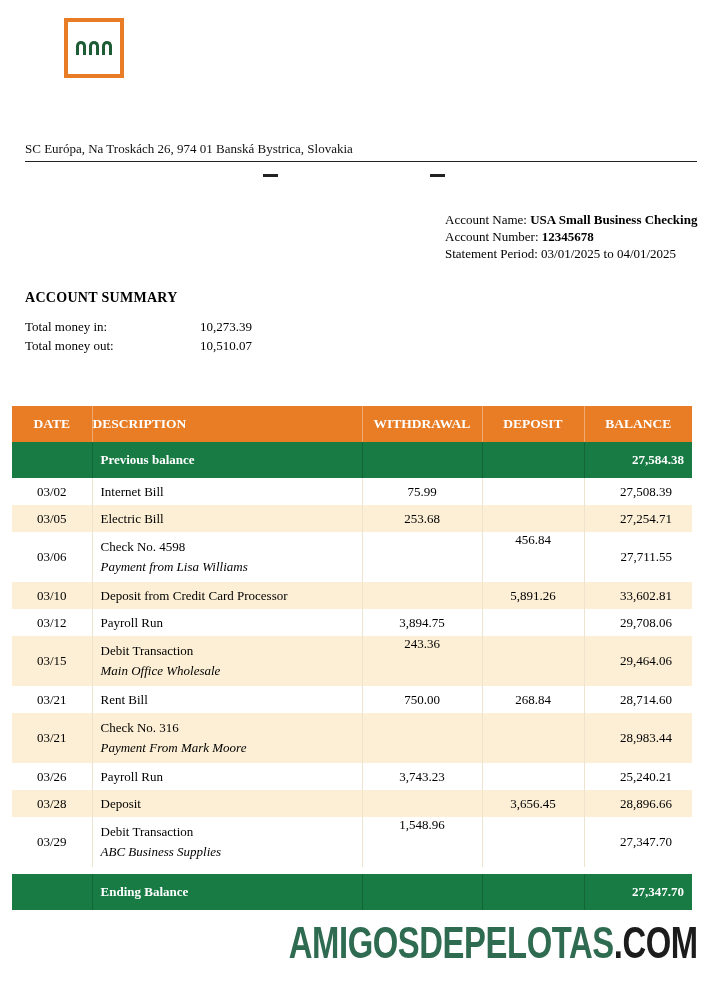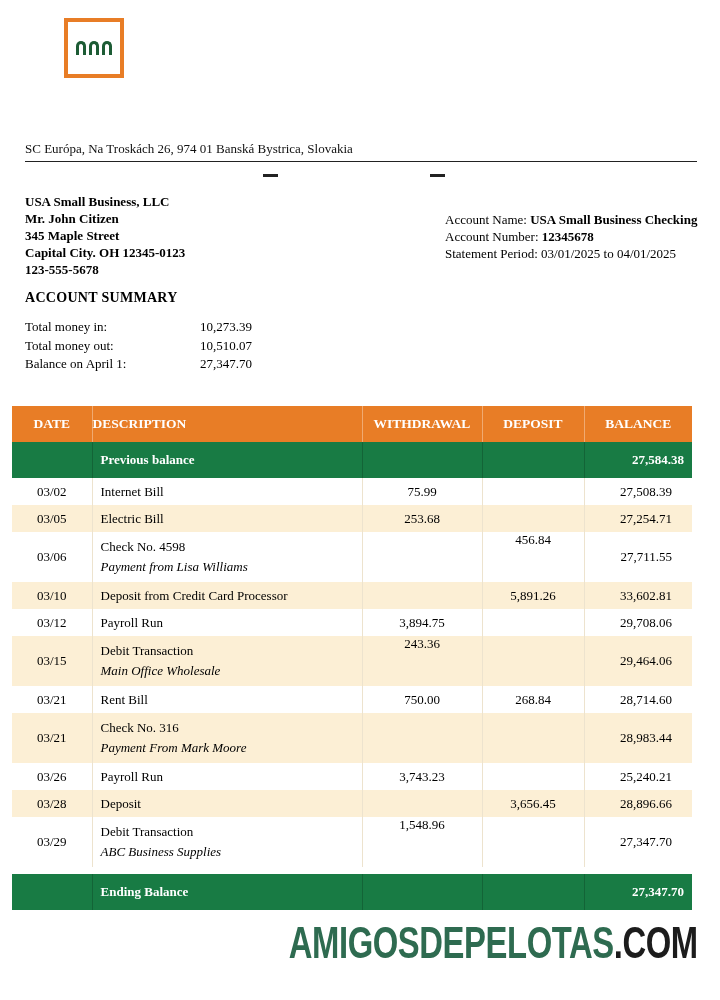--- a/index.html
+++ b/index.html
@@ -71,47 +71,36 @@
   <div class="logo-box">
     <span class="arch"></span>
     <span class="arch"></span>
     <span class="arch"></span>
   </div>
   <div class="bank-address">SC Európa, Na Troskách 26, 974 01 Banská Bystrica, Slovakia</div>
   <div class="rule"></div>
   <div class="dash dash1"></div>
   <div class="dash dash2"></div>
 
-  <div class="customer">
-    <div>USA Small Business, LLC</div>
-    <div>Mr. John Citizen</div>
-    <div>345 Maple Street</div>
-    <div>Capital City. OH 12345-0123</div>
-    <div>123-555-5678</div>
-  </div>
 
   <div class="acct-info">
     <div><span>Account Name:</span> <span class="b">USA Small Business Checking</span></div>
     <div><span>Account Number:</span> <span class="b">12345678</span></div>
     <div><span>Statement Period:</span> <span>03/01/2025 to 04/01/2025</span></div>
   </div>
 
   <div class="summary-title">ACCOUNT SUMMARY</div>
   <div class="summary" id="summary-rows">
       <div class="srow">
         <span class="slabel">Total money in:</span>
         <span class="sval">10,273.39</span>
       </div>
       <div class="srow">
         <span class="slabel">Total money out:</span>
         <span class="sval">10,510.07</span>
-      </div>
-      <div class="srow">
-        <span class="slabel">Balance on April 1:</span>
-        <span class="sval">27,347.70</span>
       </div>
     </div>
 
   <table class="tx-table">
     <colgroup>
       <col style="width:80px">
         <col style="width:270px">
         <col style="width:120px">
         <col style="width:102px">
         <col style="width:108px">

